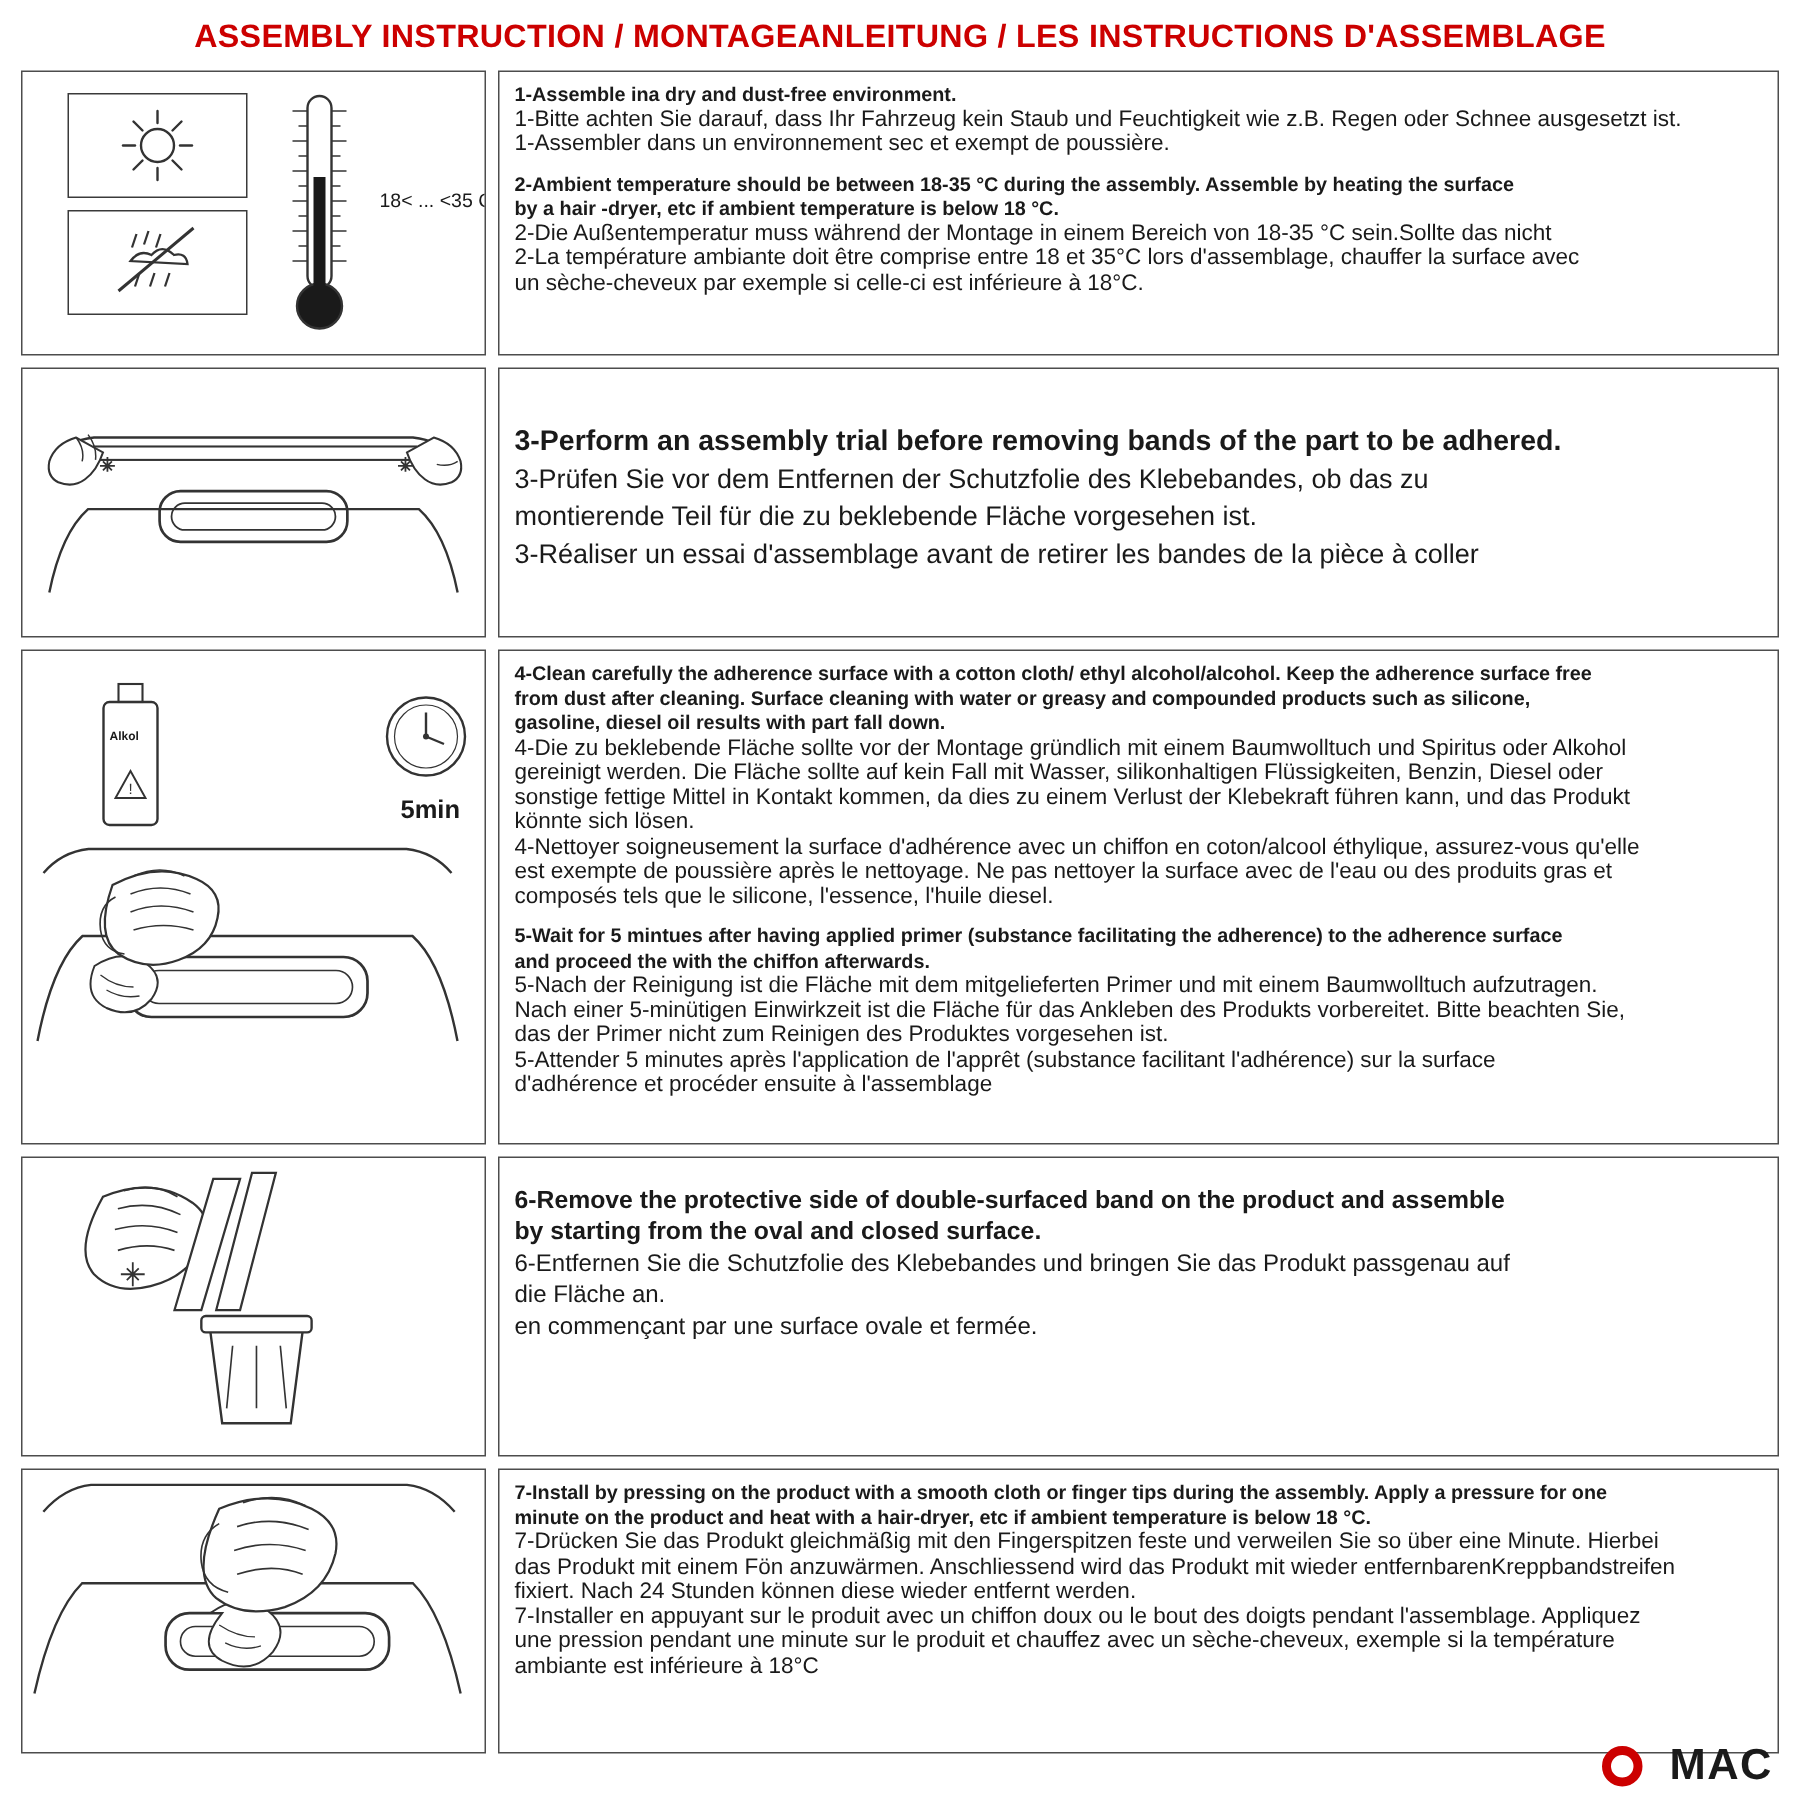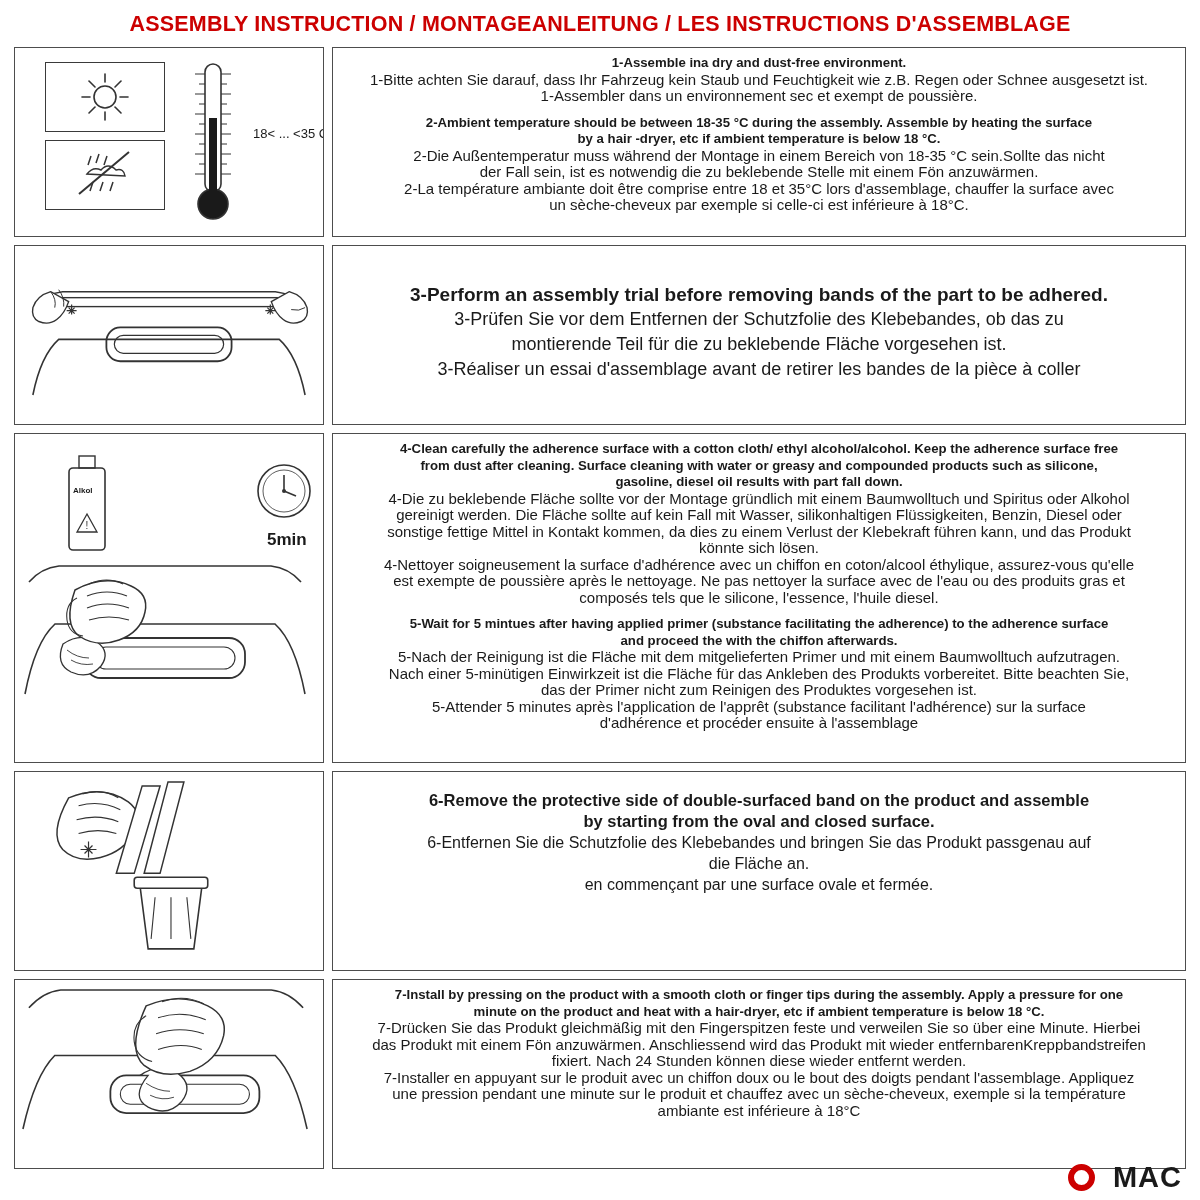--- a/index.html
+++ b/index.html
@@ -48,21 +48,21 @@
     width: 310px;
     flex: 0 0 310px;
     position: relative;
     overflow: hidden;
   }
   .txt-cell {
     flex: 1 1 auto;
     padding: 7px 10px 8px 10px;
     overflow: hidden;
   }
-  .para { margin: 0 0 2px 0; text-align: center; }
+  .para { margin: 0 0 2px 0; }
   .para.gap { margin-top: 10px; }
   .ln { display: block; }
   .b {
     font-weight: bold;
     font-size: 13.2px;
     line-height: 16.5px;
   }
   .n {
     font-weight: normal;
     font-size: 15px;
@@ -196,21 +196,20 @@
       <div class="cell txt-cell" style="height:190px">
         <div class="para">
           <span class="ln b">1-Assemble ina dry and dust-free environment.</span>
           <span class="ln n">1-Bitte achten Sie darauf, dass Ihr Fahrzeug kein Staub und Feuchtigkeit wie z.B. Regen oder Schnee ausgesetzt ist.</span>
           <span class="ln n">1-Assembler dans un environnement sec et exempt de poussière.</span>
         </div>
         <div class="para gap">
           <span class="ln b">2-Ambient temperature should be between 18-35 °C  during the assembly. Assemble by heating the surface</span>
           <span class="ln b">by a hair -dryer, etc if ambient temperature is below 18 °C.</span>
           <span class="ln n">2-Die Außentemperatur muss während der Montage in einem Bereich von 18-35 °C  sein.Sollte das nicht</span>
-          <span class="ln n">der Fall sein, ist es notwendig die zu beklebende Stelle mit einem Fön anzuwärmen.</span>
           <span class="ln n">2-La température ambiante doit être comprise entre 18 et 35°C lors d'assemblage, chauffer la surface avec</span>
           <span class="ln n">un sèche-cheveux par exemple si celle-ci est inférieure à 18°C.</span>
         </div>
       </div>
     </div>
 
     <div class="row">
       <div class="cell img-cell" style="height:180px">
         <svg class="ill" viewBox="0 0 310 180">
           <path d="M20 60 q10 -12 28 -14 h214 q18 2 28 14" fill="none" stroke="#333" stroke-width="1.6"></path>

